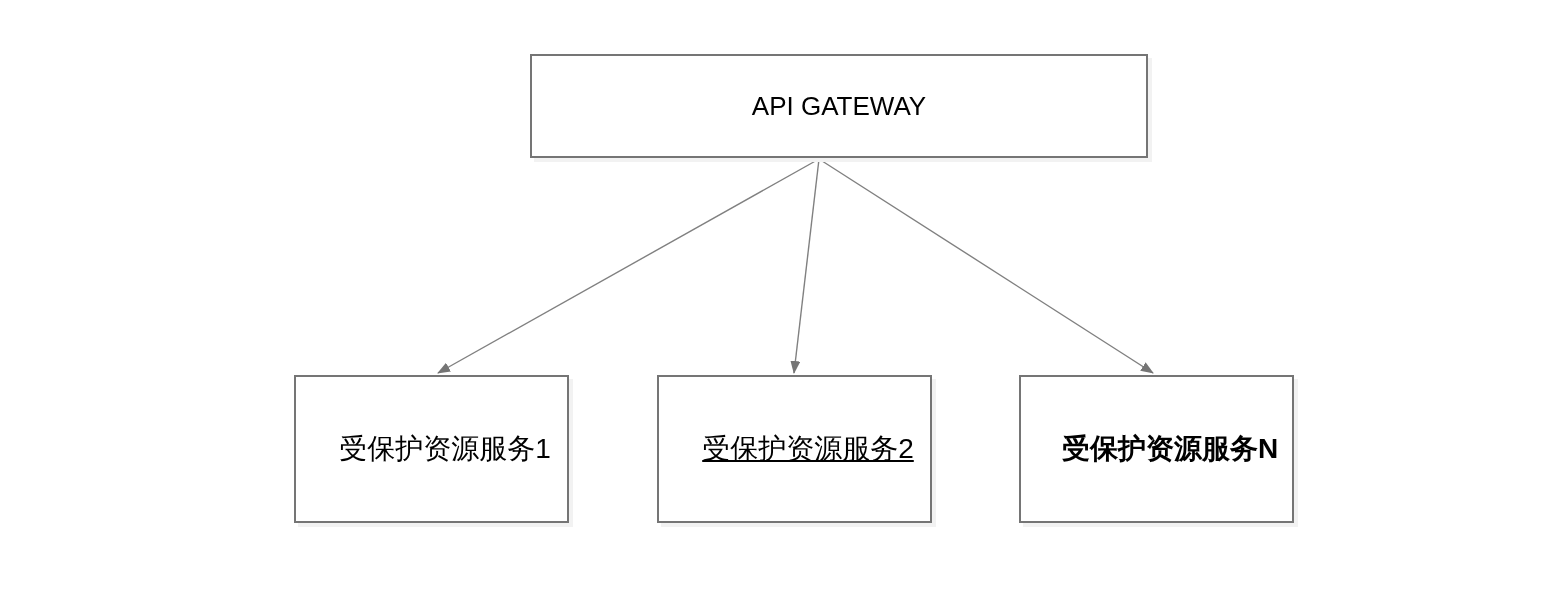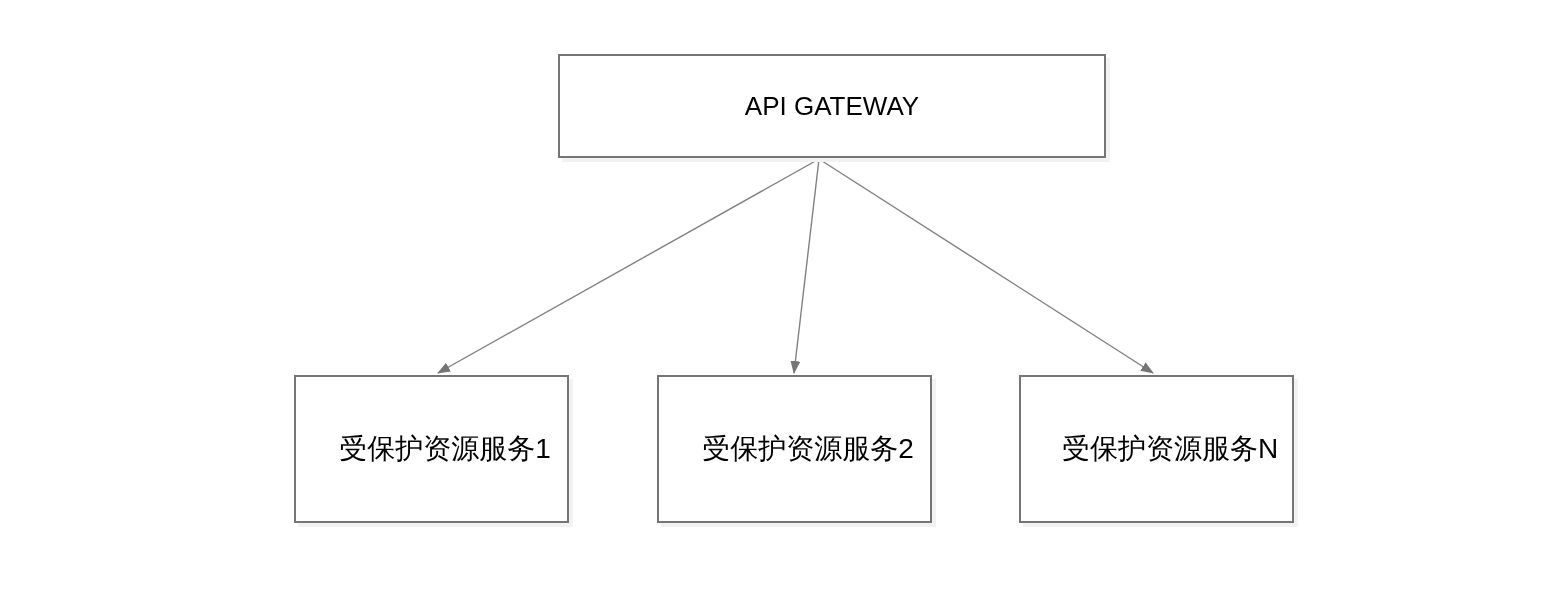--- a/index.html
+++ b/index.html
@@ -32,37 +32,36 @@
     flex-direction: column;
     align-items: center;
     justify-content: center;
     text-align: center;
     color: #000000;
     box-sizing: border-box;
   }
   .node-gateway {
     left: 530px;
     top: 54px;
-    width: 548px;
+    width: 618px;
     height: 104px;
     font-size: 26px;
     line-height: 40px;
-    margin-left: 28px;
   }
   .node-service {
     top: 375px;
     width: 275px;
     height: 148px;
     font-size: 28px;
     line-height: 34px;
     padding-left: 27px;
   }
   .node-service-1 { left: 294px; }
-  .node-service-2 { left: 657px; }
-  .node-service-n { left: 1019px; }
+  .node-service-2 { left: 657px; text-decoration: underline; }
+  .node-service-n { left: 1019px; font-weight: bold; }
   .node-label {
     white-space: nowrap;
   }
 </style>
 </head>
 <body>
 
 <div class="canvas">
 
   <svg class="edges-svg" width="1562" height="594" viewBox="0 0 1562 594" xmlns="http://www.w3.org/2000/svg">

